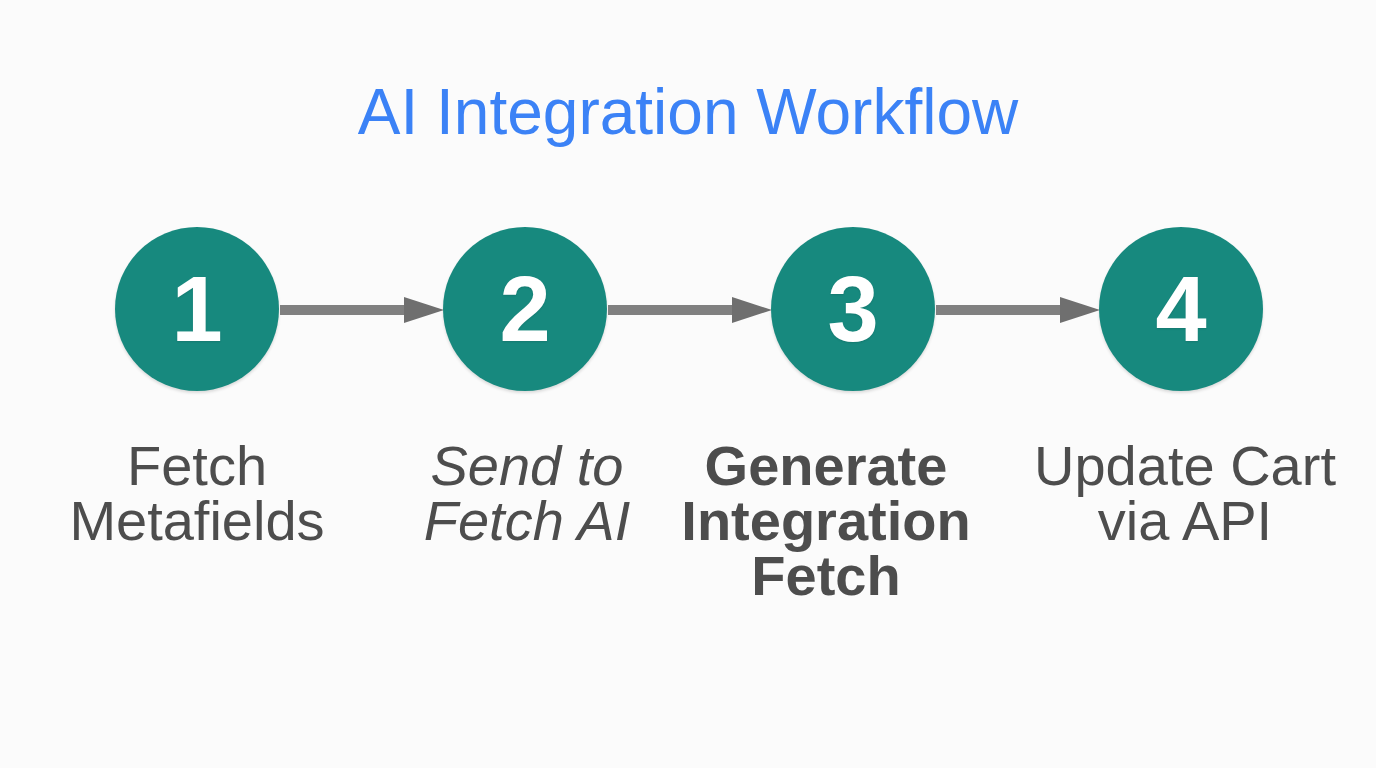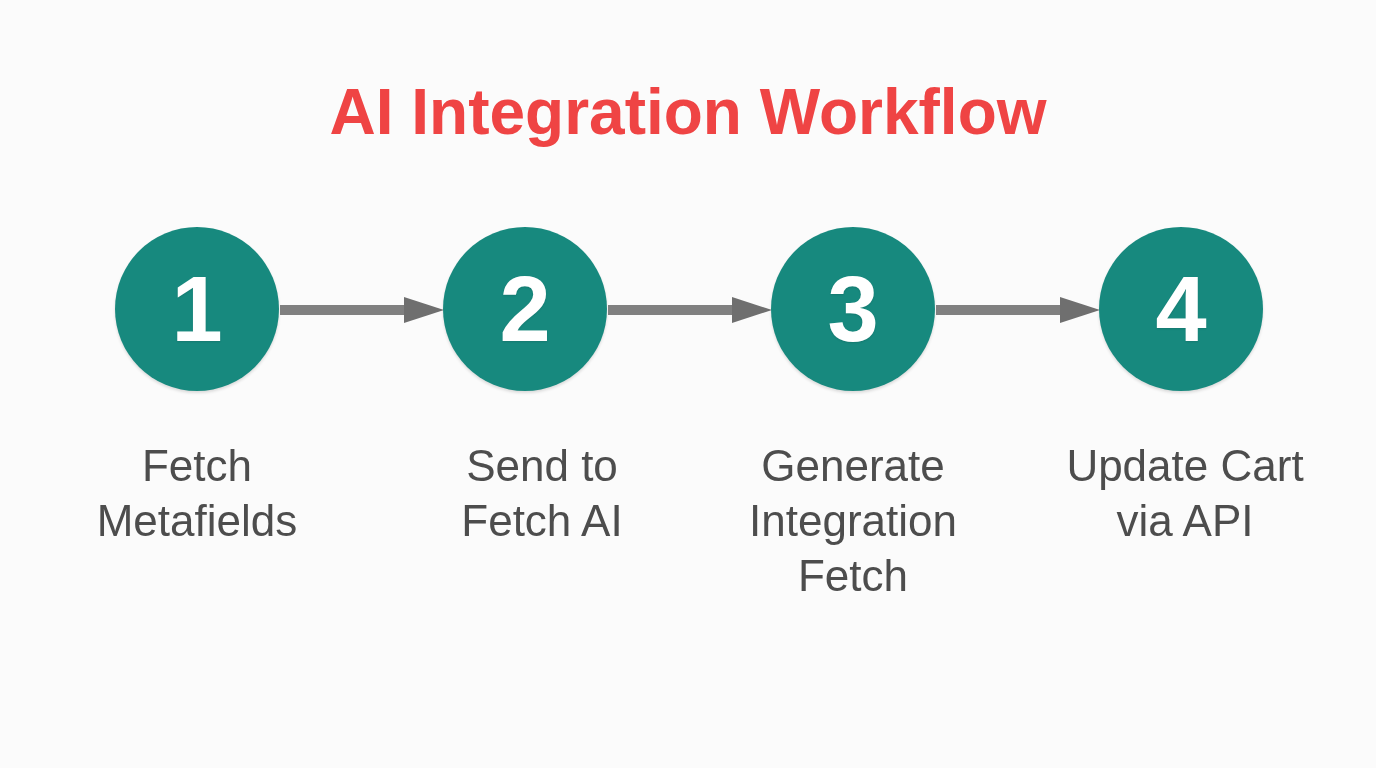--- a/index.html
+++ b/index.html
@@ -25,22 +25,22 @@
   }
 
   
   .title {
     position: absolute;
     left: 0;
     top: 76px;
     width: 1376px;
     text-align: center;
     font-size: 64px;
-    font-weight: bold;
-    color: #ef4444;
+    font-weight: normal;
+    color: #3b82f6;
     letter-spacing: 0px;
     line-height: 72px;
     white-space: nowrap;
   }
 
   
   .flow {
     position: absolute;
     left: 0;
     top: 227px;
@@ -96,40 +96,40 @@
     left: 0;
     top: 438px;
     width: 1376px;
     height: 200px;
   }
 
   .label {
     position: absolute;
     top: 0;
     text-align: center;
-    font-size: 44px;
+    font-size: 56px;
     line-height: 55px;
     color: #4d4d4d;
     font-weight: normal;
   }
   .label .line { display: block; white-space: nowrap; }
 
   
   .n0 { left: 115px; }
   .n1 { left: 443px; }
   .n2 { left: 771px; }
   .n3 { left: 1099px; }
 
   .a0 { left: 280px; width: 164px; }
   .a1 { left: 608px; width: 164px; }
   .a2 { left: 936px; width: 164px; }
 
   .l0 { left: 27px;   width: 340px; }
-  .l1 { left: 372px;  width: 340px; }
-  .l2 { left: 683px;  width: 340px; }
+  .l1 { left: 357px;  width: 340px; font-style: italic; }
+  .l2 { left: 656px;  width: 340px; font-weight: bold; }
   .l3 { left: 1015px; width: 340px; }
 </style>
 </head>
 <body>
 
 <div class="canvas">
 
   <div class="title">AI Integration Workflow</div>
 
   <div class="flow">

